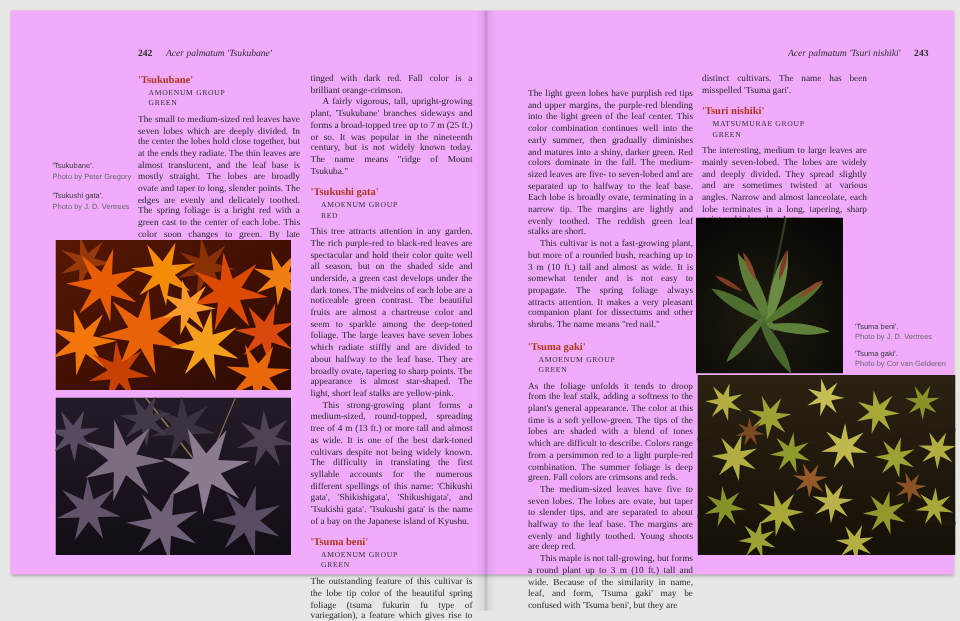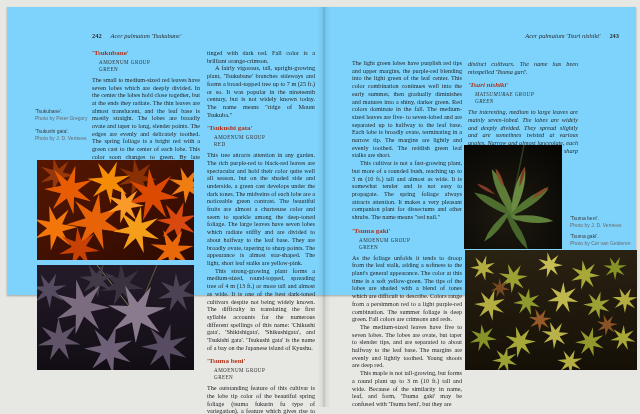--- a/index.html
+++ b/index.html
@@ -1,17 +1,17 @@
 <!DOCTYPE html>
 <html lang="en"><head>
 <meta charset="utf-8">
 <style>
   html,body{margin:0;padding:0;width:640px;height:414px;overflow:hidden;background:#e7e7e4;}
   body{font-family:"Liberation Serif", serif;}
-  .spread{position:absolute;left:7px;top:7px;width:629px;height:288px;background:#7dd3fc;
+  .spread{position:absolute;left:7px;top:7px;width:629px;height:376px;background:#f0abfc;
           box-shadow:0 1px 2px rgba(0,0,0,.3);}
   .gutter{position:absolute;left:310px;top:0;width:14px;height:400px;
           background:linear-gradient(90deg,rgba(0,0,0,0) 0%,rgba(0,0,0,.06) 38%,rgba(0,0,0,.18) 50%,rgba(0,0,0,.06) 62%,rgba(0,0,0,0) 100%);}
   .runhead{position:absolute;font-size:6.4px;color:#2c2c2c;white-space:nowrap;}
   .pn{font-weight:bold;font-style:normal;}
   .rh-left .pn{margin-right:9px;}
   .rh-right .pn{margin-left:9px;}
   .rt{font-style:italic;}
   .col{position:absolute;}
   .col p{margin:0;text-align:justify;font-size:6.2px;line-height:7.7px;color:#262626;}
@@ -146,21 +146,21 @@
       <h3>'Tsuma gaki'</h3>
       <div class="grp-wrap">
         <div class="grp">AMOENUM GROUP</div>
         <div class="grp">GREEN</div>
       </div>
       <p>As the foliage unfolds it tends to droop from the leaf stalk, adding a softness to the plant's general appearance. The color at this time is a soft yellow-green. The tips of the lobes are shaded with a blend of tones which are difficult to describe. Colors range from a persimmon red to a light purple-red combination. The summer foliage is deep green. Fall colors are crimsons and reds.</p>
       <p class="ind">The medium-sized leaves have five to seven lobes. The lobes are ovate, but taper to slender tips, and are separated to about halfway to the leaf base. The margins are evenly and lightly toothed. Young shoots are deep red.</p>
       <p class="ind">This maple is not tall-growing, but forms a round plant up to 3 m (10 ft.) tall and wide. Because of the similarity in name, leaf, and form, 'Tsuma gaki' may be confused with 'Tsuma beni', but they are</p>
     </div>
 
-    <div class="col" style="left:461px;top:53px;width:110px;font-style:italic;">
+    <div class="col" style="left:461px;top:42px;width:110px;">
       <p>distinct cultivars. The name has been misspelled 'Tsuma gari'.</p>
       <h3>'Tsuri nishiki'</h3>
       <div class="grp-wrap">
         <div class="grp">MATSUMURAE GROUP</div>
         <div class="grp">GREEN</div>
       </div>
       <p>The interesting, medium to large leaves are mainly seven-lobed. The lobes are widely and deeply divided. They spread slightly and are sometimes twisted at various angles. Narrow and almost lanceolate, each lobe terminates in a long, tapering, sharp point and is less than 1 cm</p>
     </div>
 
     <div class="photo" style="left:457px;top:138px;width:98px;height:104px;">

